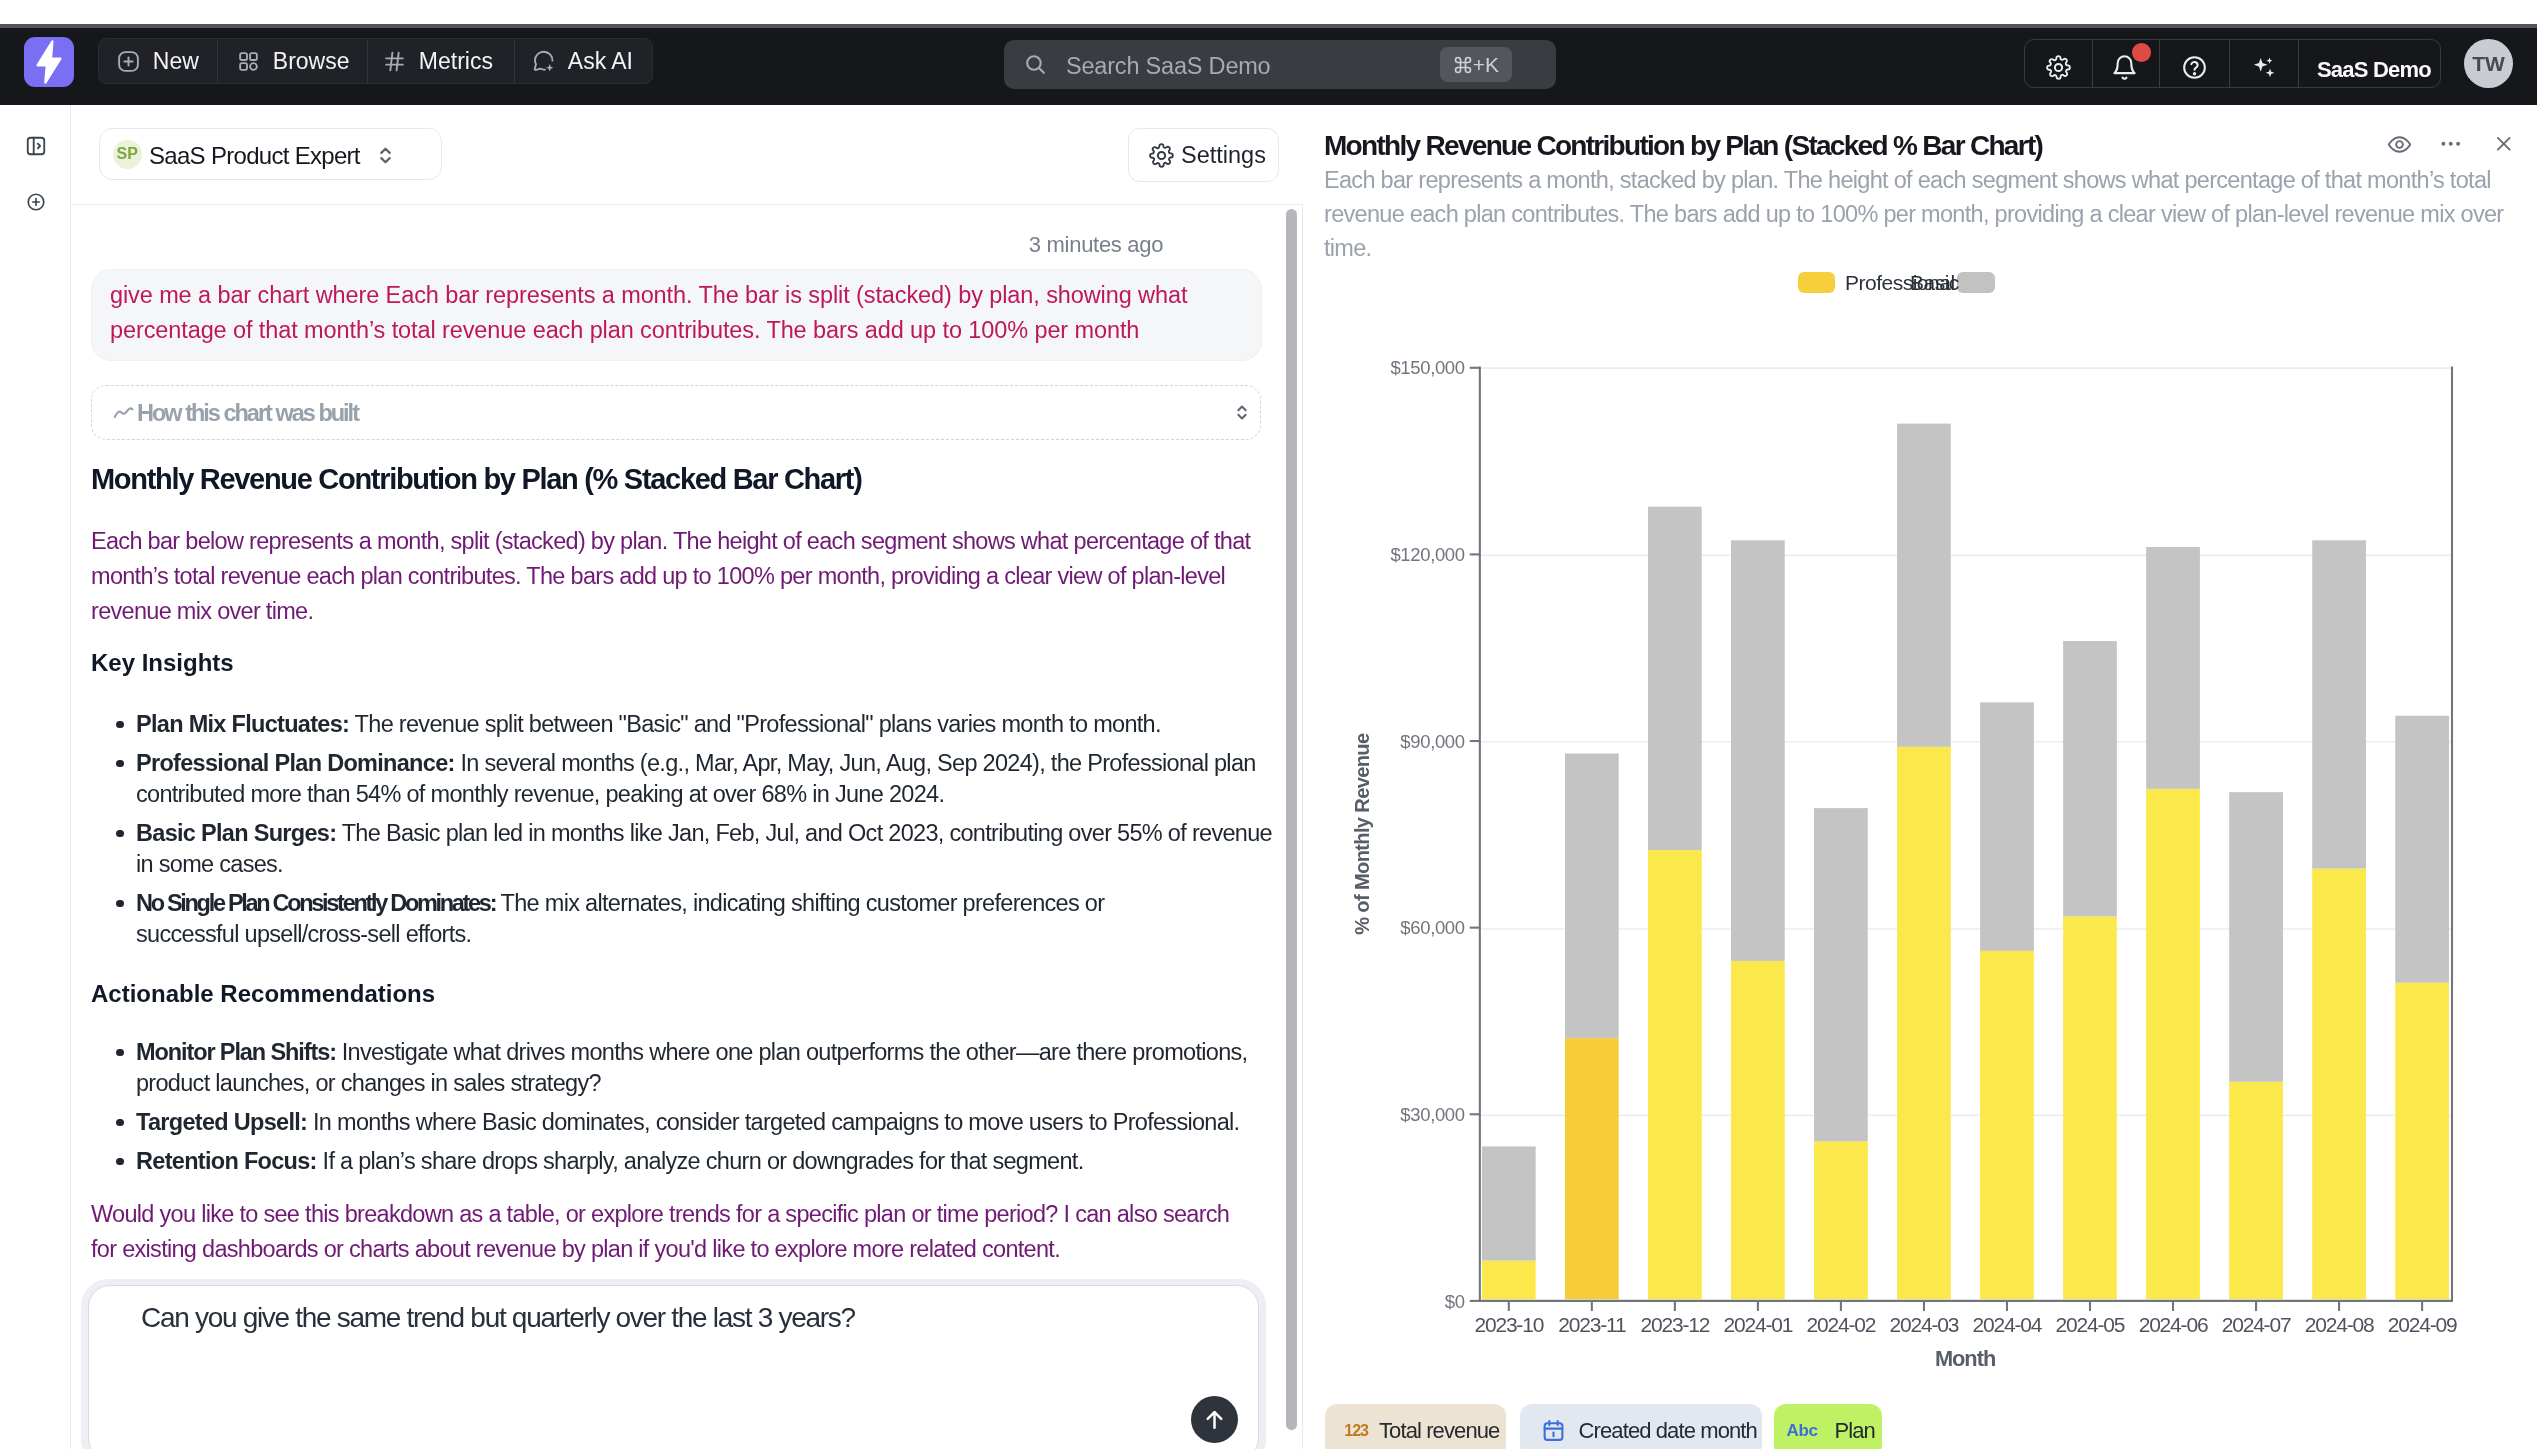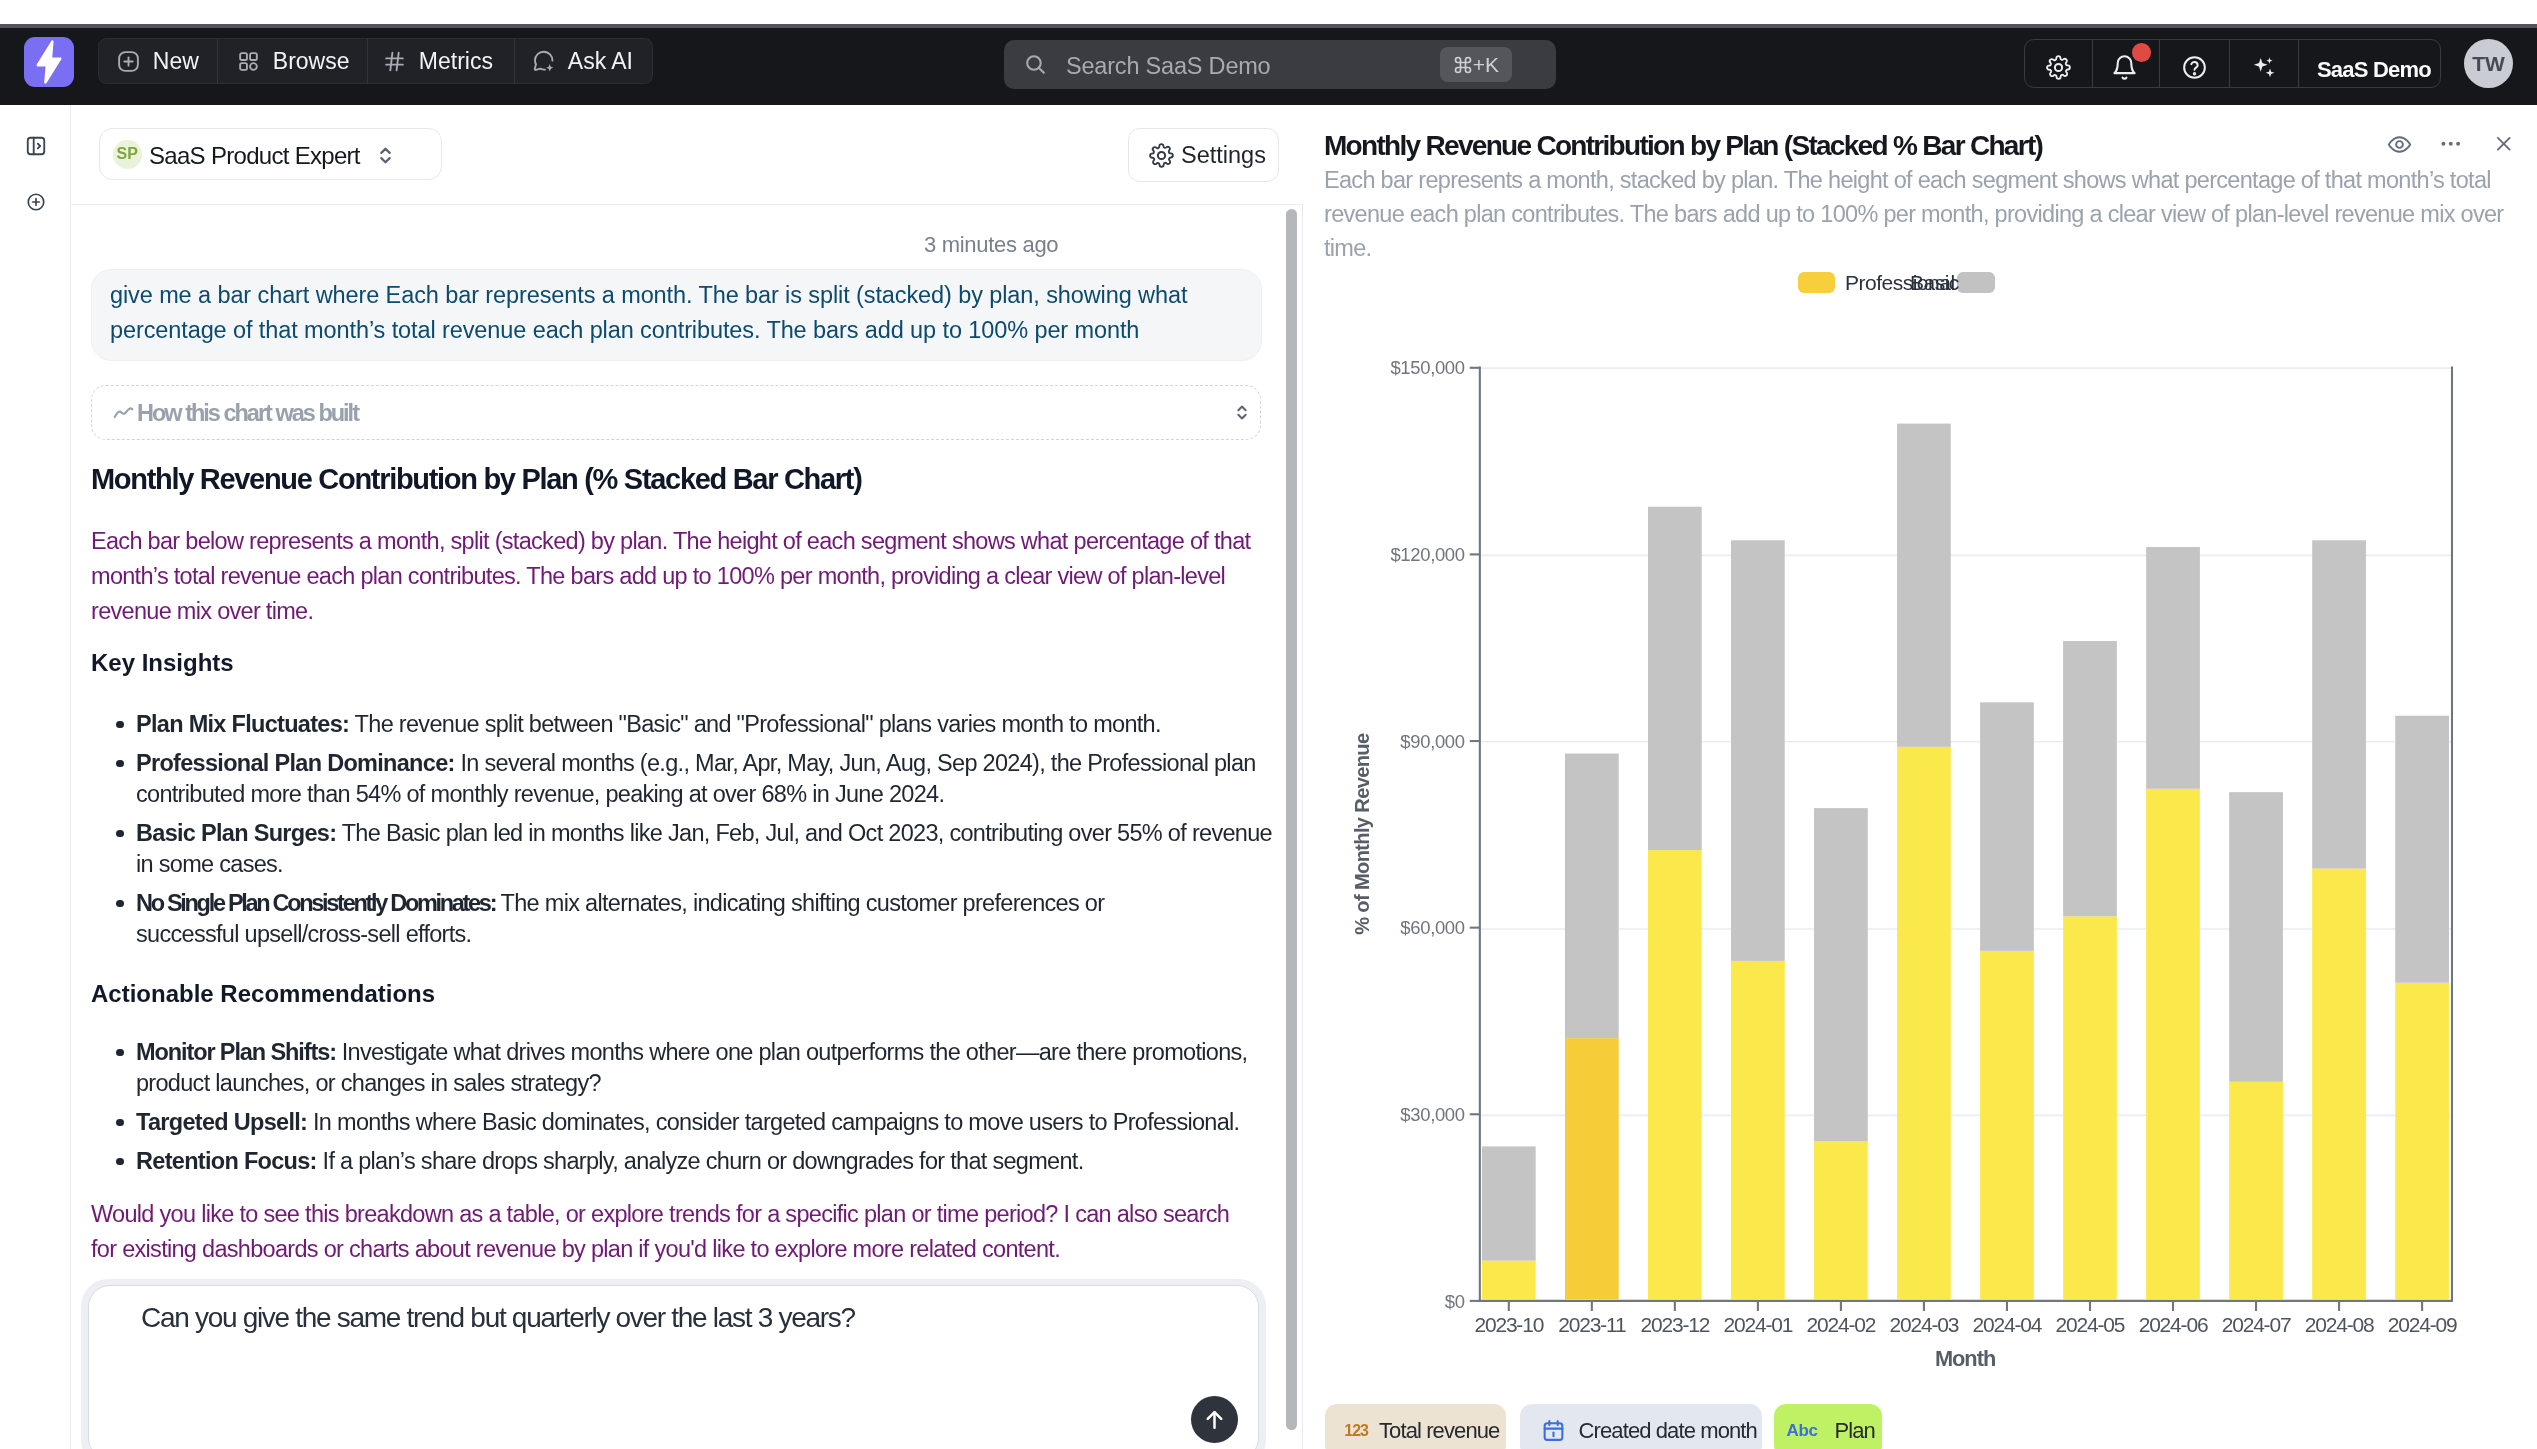--- a/index.html
+++ b/index.html
@@ -30,24 +30,24 @@
   #sidebar { left:0; top:81px; width:71px; height:1368px; background:#fff; border-right:1.3px solid #E8EAED; }
   
   #chat { left:71px; top:81px; width:1232px; height:1368px; background:#fff; border-right:1.3px solid #E7E9EC; }
   #chathdr { left:71px; top:81px; width:1232px; height:100px; border-bottom:1.3px solid #EAECEF; background:#fff; }
   #pill { left:99px; top:104px; width:343px; height:52px; border:1.3px solid #E5E7EB; border-radius:13.4px; background:#fff; }
   #sp { left:113px; top:116px; width:28.5px; height:28.5px; border-radius:50%; background:#EAF2DB;
     color:#7FA63C; font-size:16px; font-weight:700; text-align:center; line-height:28.5px; }
   #pilltxt { left:149px; top:118px; font-size:24px; color:#14181F; letter-spacing:-0.7px; }
   #settingsbtn { left:1128px; top:104px; width:151px; height:54px; border:1.3px solid #E5E7EB; border-radius:11.8px; }
   #settingstxt { left:1181px; top:118px; font-size:23.5px; font-weight:500; color:#1F242C; }
-  #ago { left:924px; top:208px; width:344px; text-align:left; font-size:22px; color:#78808C; letter-spacing:-0.3px; }
+  #ago { left:924px; top:208px; width:344px; text-align:center; font-size:22px; color:#78808C; letter-spacing:-0.3px; }
   #bubble { left:91px; top:245px; width:1171px; height:92px; background:#F5F6F8;
     border:0.8px solid #EFF0F2; border-radius:20px; }
-  #bubbletxt { left:110px; top:254px; font-size:23.5px; line-height:35px; color:#0c4a6e; letter-spacing:-0.1px; white-space:nowrap; }
+  #bubbletxt { left:110px; top:254px; font-size:23.5px; line-height:35px; color:#be185d; letter-spacing:-0.1px; white-space:nowrap; }
   #dashed { left:91px; top:361px; width:1170px; height:55px; border:1.7px dashed #CFD4DC; border-radius:15px; }
   #dashedtxt { left:137px; top:376px; font-size:23.5px; font-weight:700; color:#98A1AC; letter-spacing:-2px; }
   #h1c { left:91px; top:439px; font-size:29px; font-weight:700; color:#101828; letter-spacing:-1.3px; white-space:nowrap; }
   .body28 { font-size:23.5px; line-height:35px; color:#701a75; letter-spacing:-0.7px; white-space:nowrap; }
   #p1 { left:91px; top:500px; }
   .h2 { font-size:24px; font-weight:700; color:#111827; }
   #ki { left:91px; top:625px; }
   #ar { left:91px; top:956px; }
   ul.blist { position:absolute; list-style:none; }
   ul.blist li { position:relative; padding-left:45px; line-height:31px; margin-bottom:8px;

